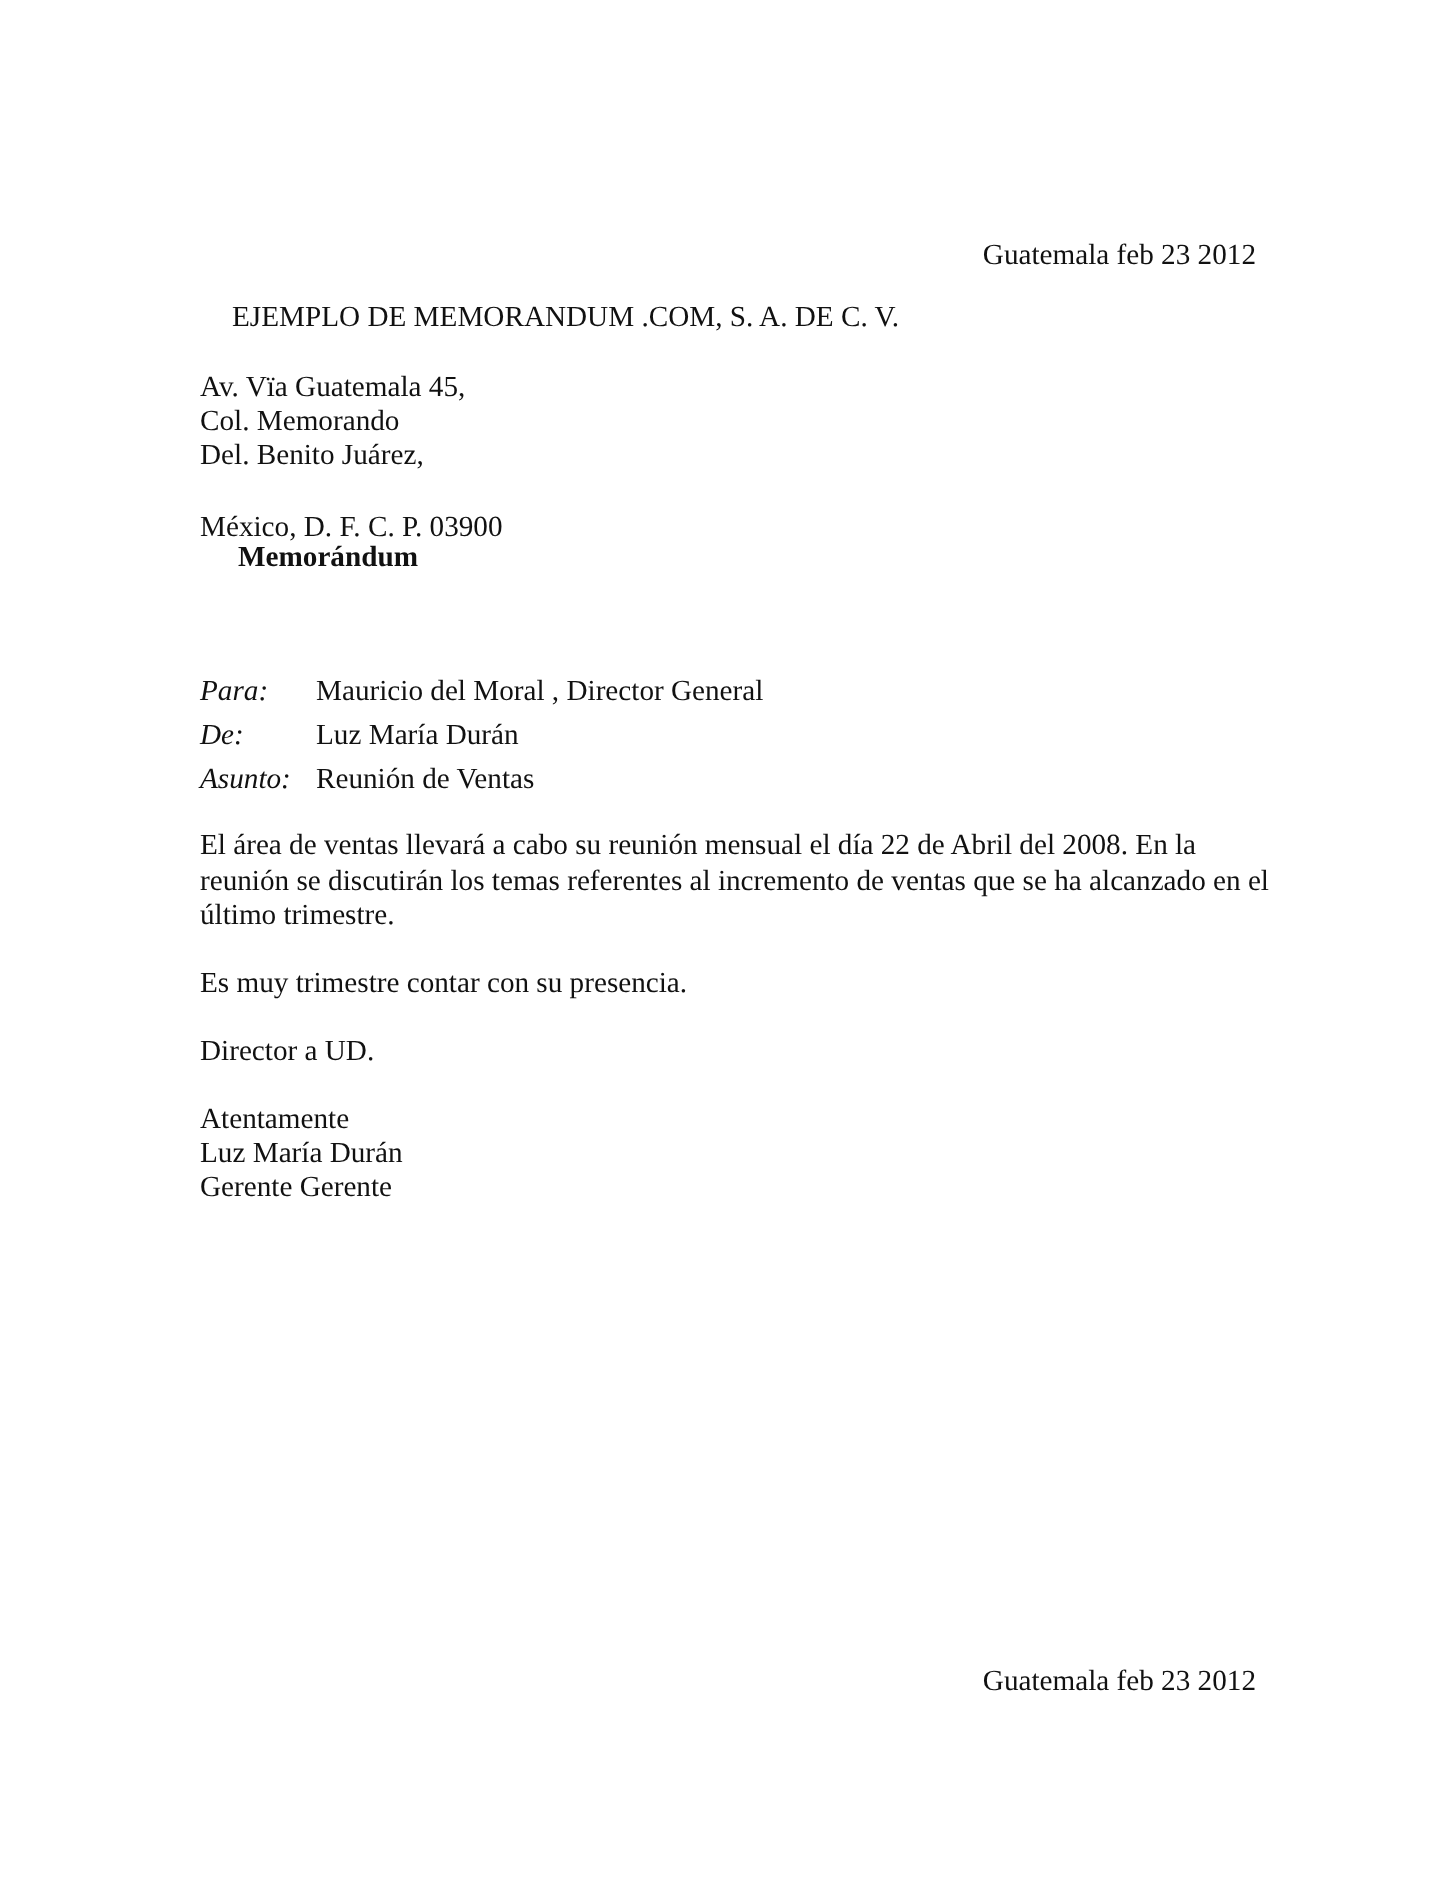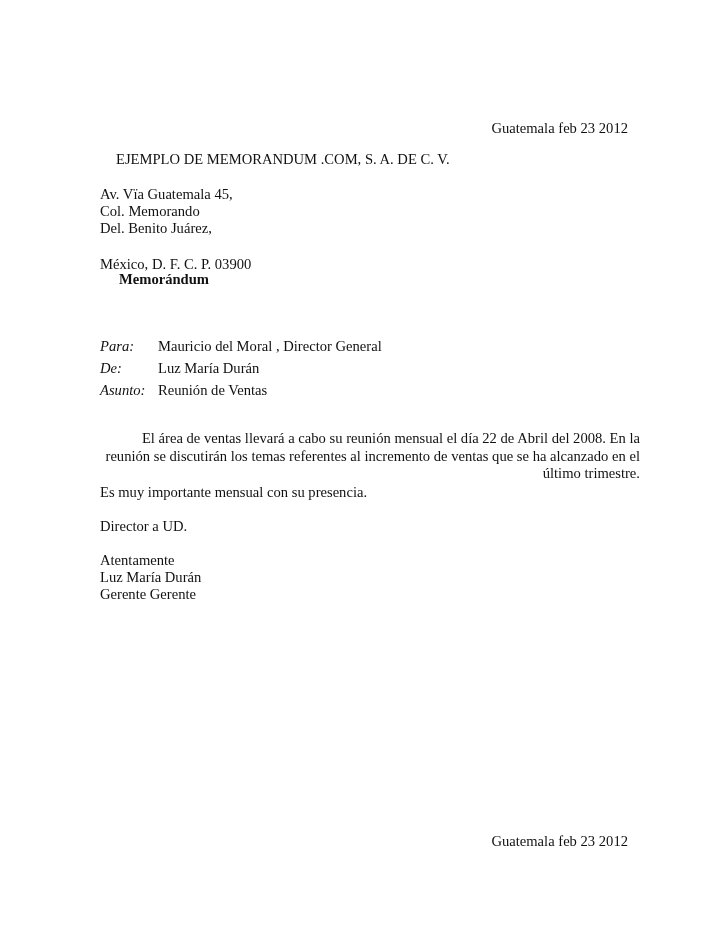--- a/index.html
+++ b/index.html
@@ -29,23 +29,23 @@
   <div class="abs" style="left:100px; top:338px;">
     <span class="lbl">Para:</span><span>Mauricio del Moral , Director General</span>
   </div>
   <div class="abs" style="left:100px; top:360px;">
     <span class="lbl">De:</span><span>Luz María Durán</span>
   </div>
   <div class="abs" style="left:100px; top:382px;">
     <span class="lbl">Asunto:</span><span>Reunión de Ventas</span>
   </div>
 
-  <div class="para" style="top:430px;text-align:right;">El área de ventas llevará a cabo su reunión mensual el día 22 de Abril del 2008. En la reunión se discutirán los temas referentes al incremento de ventas que se ha alcanzado en el último trimestre.</div>
+  <div class="para" style="top:415px;">El área de ventas llevará a cabo su reunión mensual el día 22 de Abril del 2008. En la reunión se discutirán los temas referentes al incremento de ventas que se ha alcanzado en el último trimestre.</div>
 
-  <div class="abs" style="left:100px; top:484px;">Es muy importante mensual con su presencia.</div>
+  <div class="abs" style="left:100px; top:484px;">Es muy trimestre contar con su presencia.</div>
   <div class="abs" style="left:100px; top:518px;">Director a UD.</div>
 
   <div class="abs" style="left:100px; top:552px;">Atentamente</div>
   <div class="abs" style="left:100px; top:569px;">Luz María Durán</div>
   <div class="abs" style="left:100px; top:586px;">Gerente Gerente</div>
 
   <div class="abs right" style="top:833px;">Guatemala feb 23 2012</div>
 </div>
 
 </body></html>

